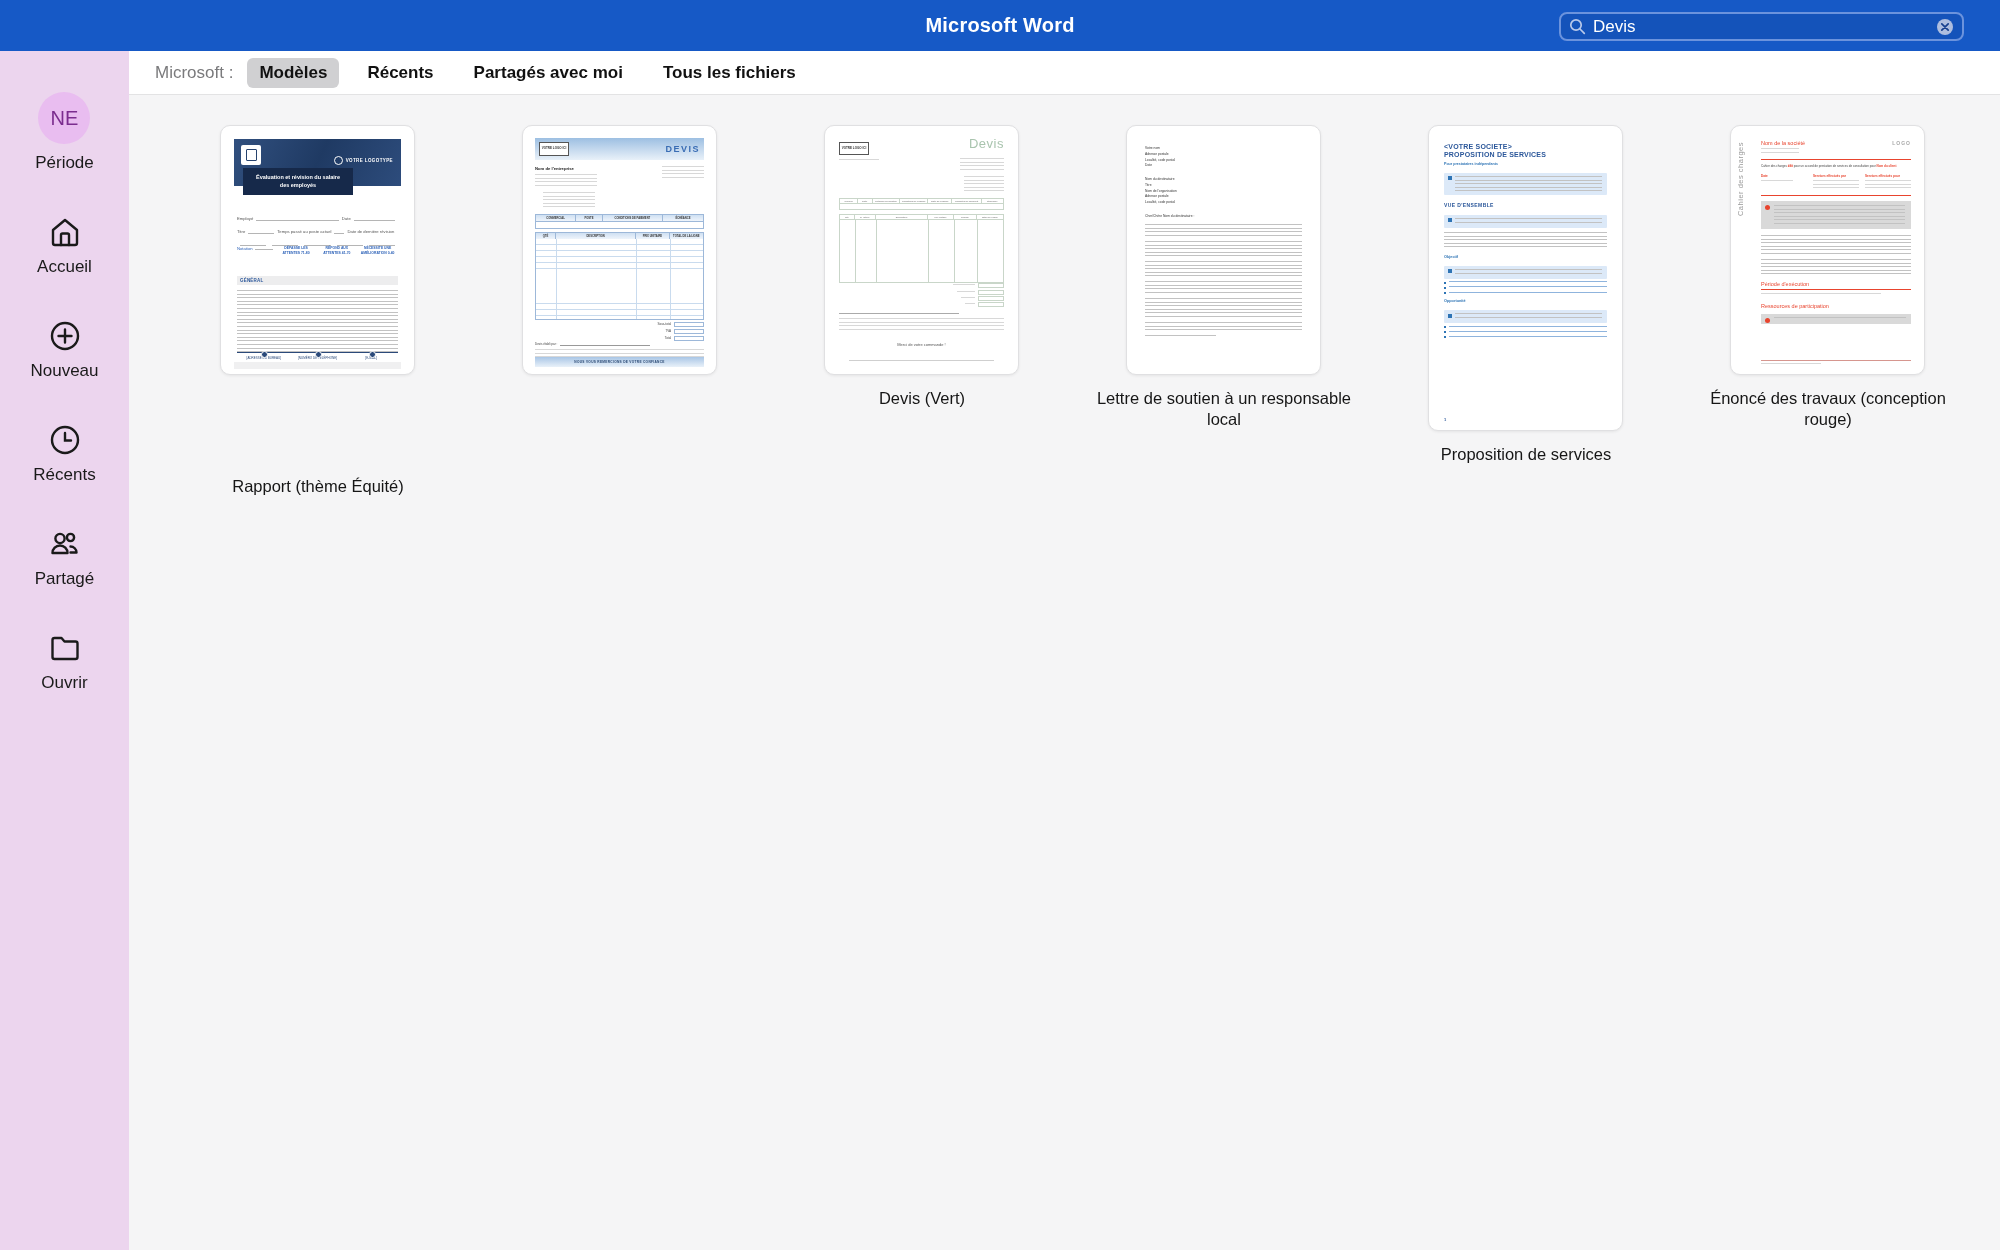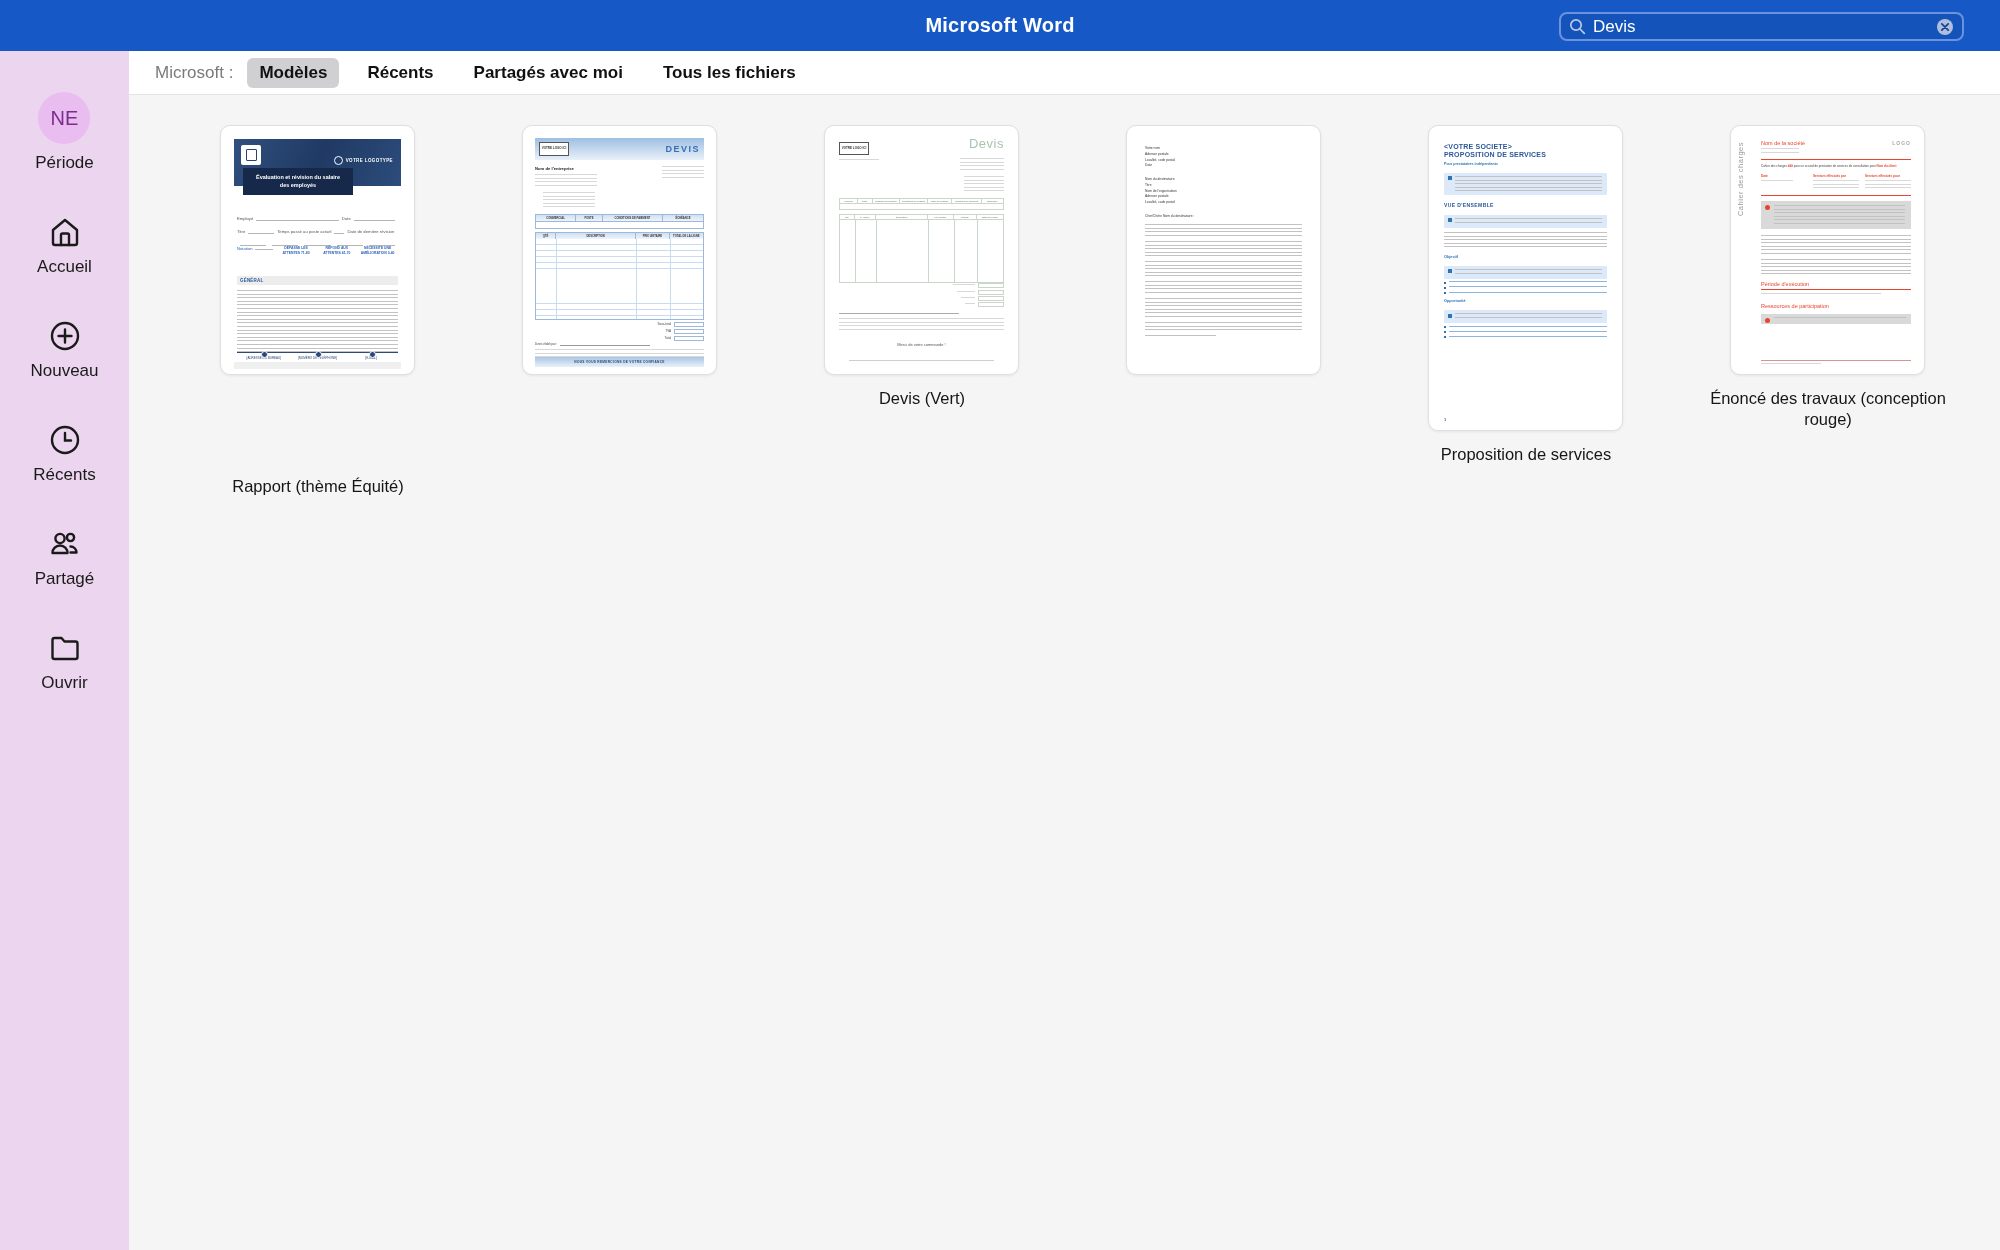--- a/index.html
+++ b/index.html
@@ -498,20 +498,21 @@
               <div class="t4-gap"></div>
               <div>Cher/Chère Nom du destinataire :</div>
               <div class="para lines" style="height:13px"></div>
               <div class="para lines" style="height:16px"></div>
               <div class="para lines" style="height:16px"></div>
               <div class="para lines" style="height:13px"></div>
               <div class="para lines" style="height:20px"></div>
               <div class="para lines" style="height:9px"></div>
               <div class="para lines" style="height:2px;width:45%"></div>
             </div>
+            <div class="caption">Lettre de soutien à un responsable local</div>
           </div>
 
           <div class="cell">
             <div class="thumb t5">
               <div class="t5-h">&lt;VOTRE SOCIETE&gt;</div>
               <div class="t5-h">PROPOSITION DE SERVICES</div>
               <div class="t5-sub">Pour prestataires indépendants</div>
               <div class="t5-call">
                   <div class="lines" style="height:16px"></div>
                 </div>

